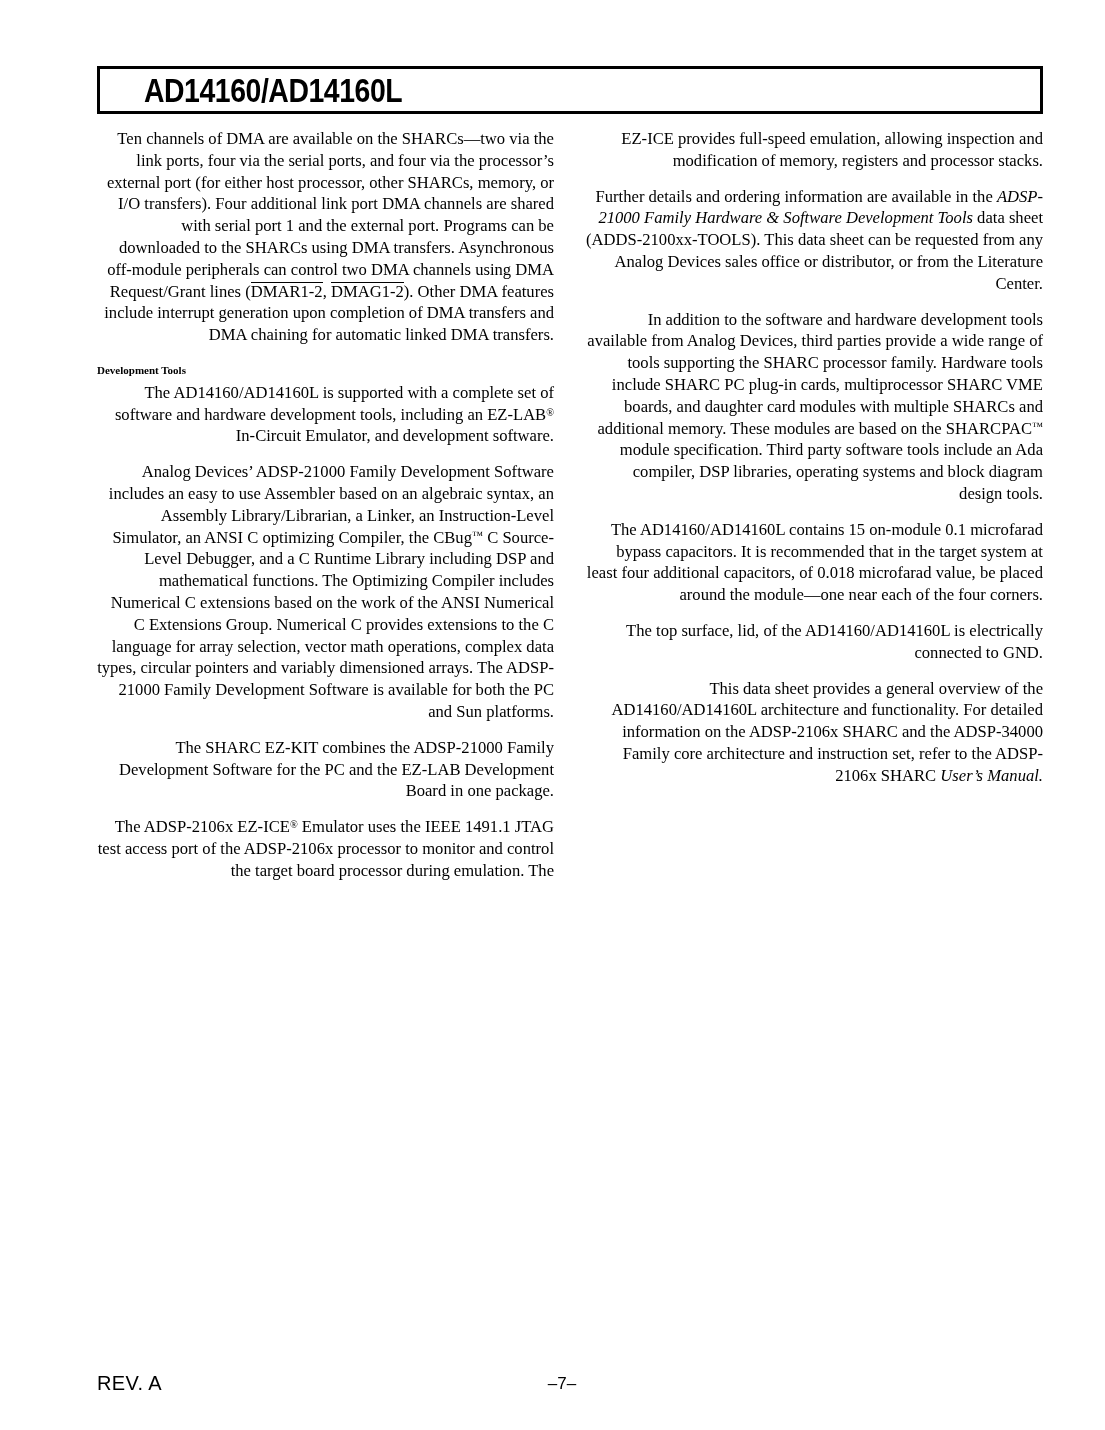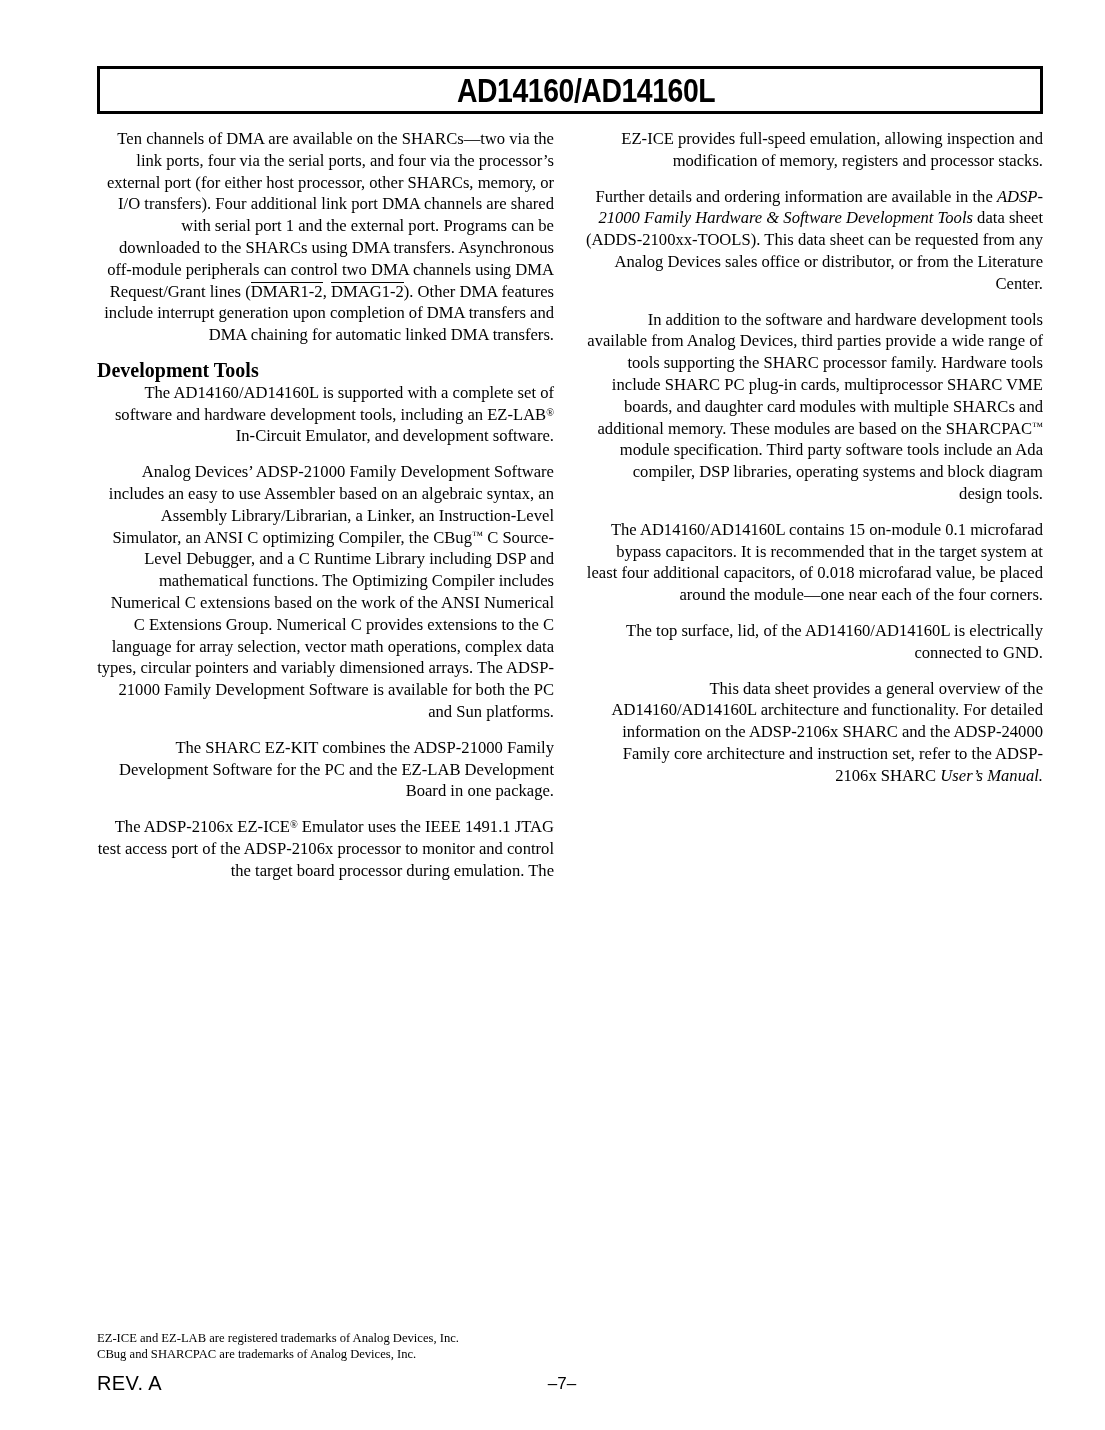--- a/index.html
+++ b/index.html
@@ -27,21 +27,21 @@
   .header-box {
     position: absolute;
     left: 97px;
     top: 66px;
     width: 946px;
     height: 48px;
     border: 3px solid #000;
     box-sizing: border-box;
     display: flex;
     align-items: center;
-    justify-content: center;
+    justify-content: flex-start;
   }
   .header-title {
     font-family: "Liberation Sans", "DejaVu Sans", sans-serif;
     font-weight: bold;
     font-size: 33px;
     letter-spacing: -0.5px;
     line-height: 1;
     padding-right: 14px;
     transform: scaleX(0.86);
     transform-origin: right center;
@@ -67,21 +67,21 @@
     margin: 0 0 14px 0;
     font-size: 16.6px;
     line-height: 21.8px;
     text-align: right;
     hyphens: none;
   }
   p.body:last-child { margin-bottom: 0; }
 
   h2.section {
     margin: 8px 0 0 0;
-    font-size: 20px;
+    font-size: 11px;
     line-height: 21.8px;
     font-weight: bold;
   }
 
   .it { font-style: italic; }
 
   
   sup.mark {
     font-size: 0.62em;
     vertical-align: 0.42em;
@@ -174,28 +174,24 @@
       <p class="body"><span>Further details and ordering information are available in the </span><span class="it">ADSP-21000 Family Hardware &amp; Software Development Tools</span><span> data sheet (ADDS-2100xx-TOOLS). This data sheet can be requested from any Analog Devices sales office or distributor, or from the Literature Center.</span></p>
 
       <p class="body"><span>In addition to the software and hardware development tools available from Analog Devices, third parties provide a wide range of tools supporting the SHARC processor family. Hardware tools include SHARC PC plug-in cards, multiprocessor SHARC VME boards, and daughter card modules with multiple SHARCs and additional memory. These modules are based on the SHARCPAC</span><sup class="tm">™</sup><span> module specification. Third party software tools include an Ada compiler, DSP libraries, operating systems and block diagram design tools.</span></p>
 
 
       <p class="body">The AD14160/AD14160L contains 15 on-module 0.1 microfarad bypass capacitors. It is recommended that in the target system at least four additional capacitors, of 0.018 microfarad value, be placed around the module—one near each of the four corners.</p>
 
       <p class="body">The top surface, lid, of the AD14160/AD14160L is electrically connected to GND.</p>
 
 
-      <p class="body"><span>This data sheet provides a general overview of the AD14160/AD14160L architecture and functionality. For detailed information on the ADSP-2106x SHARC and the ADSP-24000 Family core architecture and instruction set, refer to the ADSP-2106x SHARC </span><span class="it">User’s Manual.</span><span></span></p>
+      <p class="body"><span>This data sheet provides a general overview of the AD14160/AD14160L architecture and functionality. For detailed information on the ADSP-2106x SHARC and the ADSP-34000 Family core architecture and instruction set, refer to the ADSP-2106x SHARC </span><span class="it">User’s Manual.</span><span></span></p>
 
     </div>
   </div>
 
-  <div class="footnotes">
-    <div>EZ-ICE and EZ-LAB are registered trademarks of Analog Devices, Inc.</div>
-    <div>CBug and SHARCPAC are trademarks of Analog Devices, Inc.</div>
-  </div>
 
   <div class="footer">
     <div class="rev">REV. A</div>
     <div class="pageno">–7–</div>
   </div>
 
 </div>
 
 </body></html>

